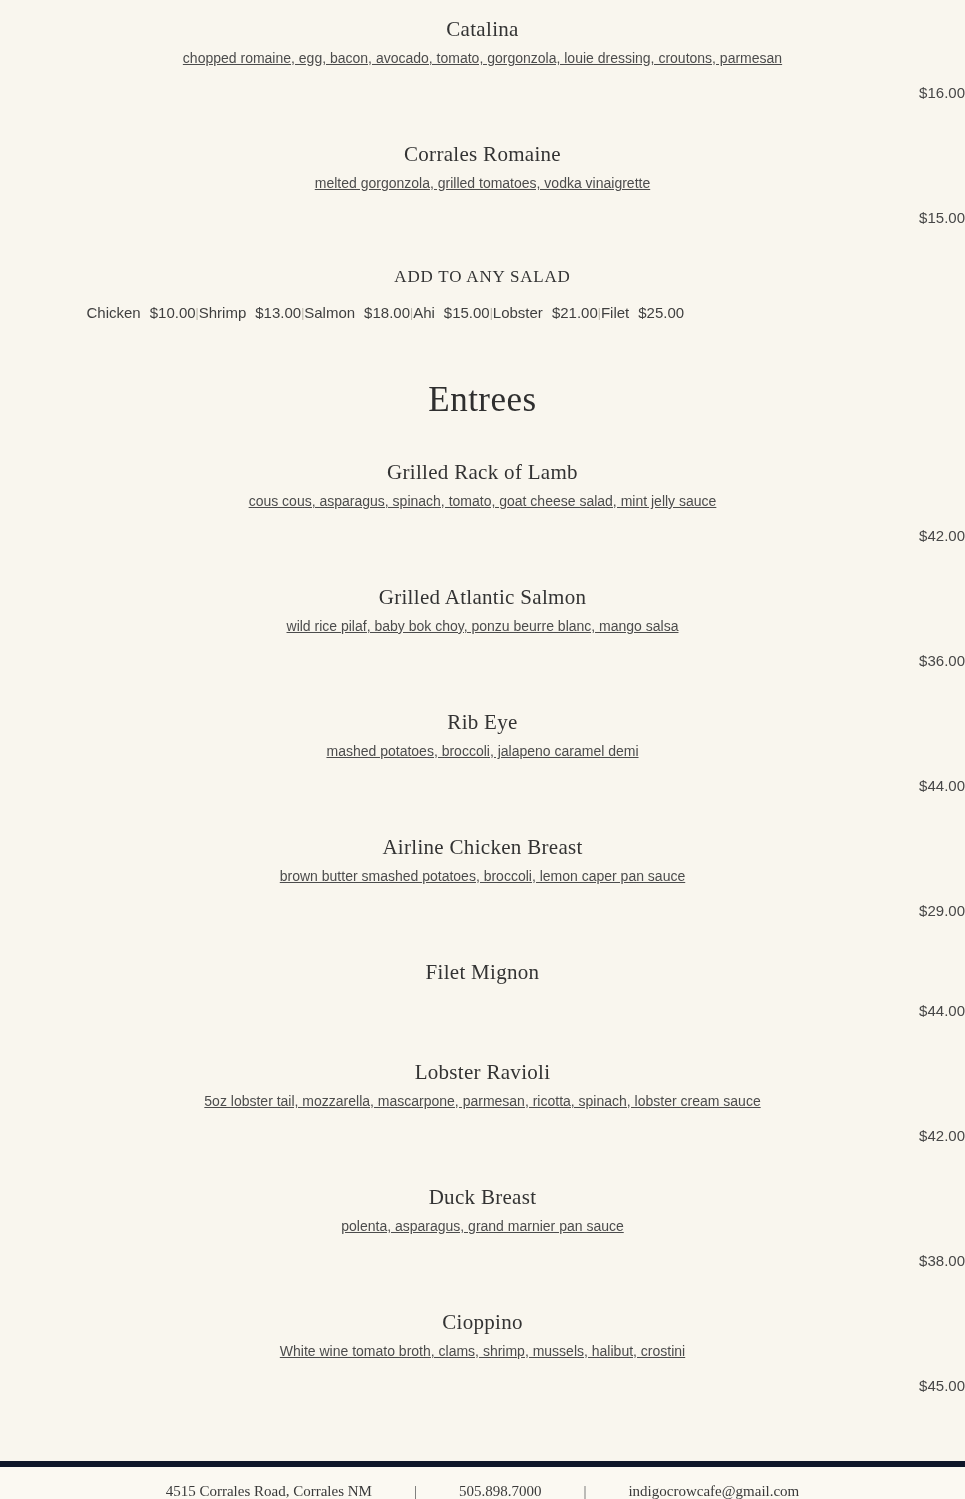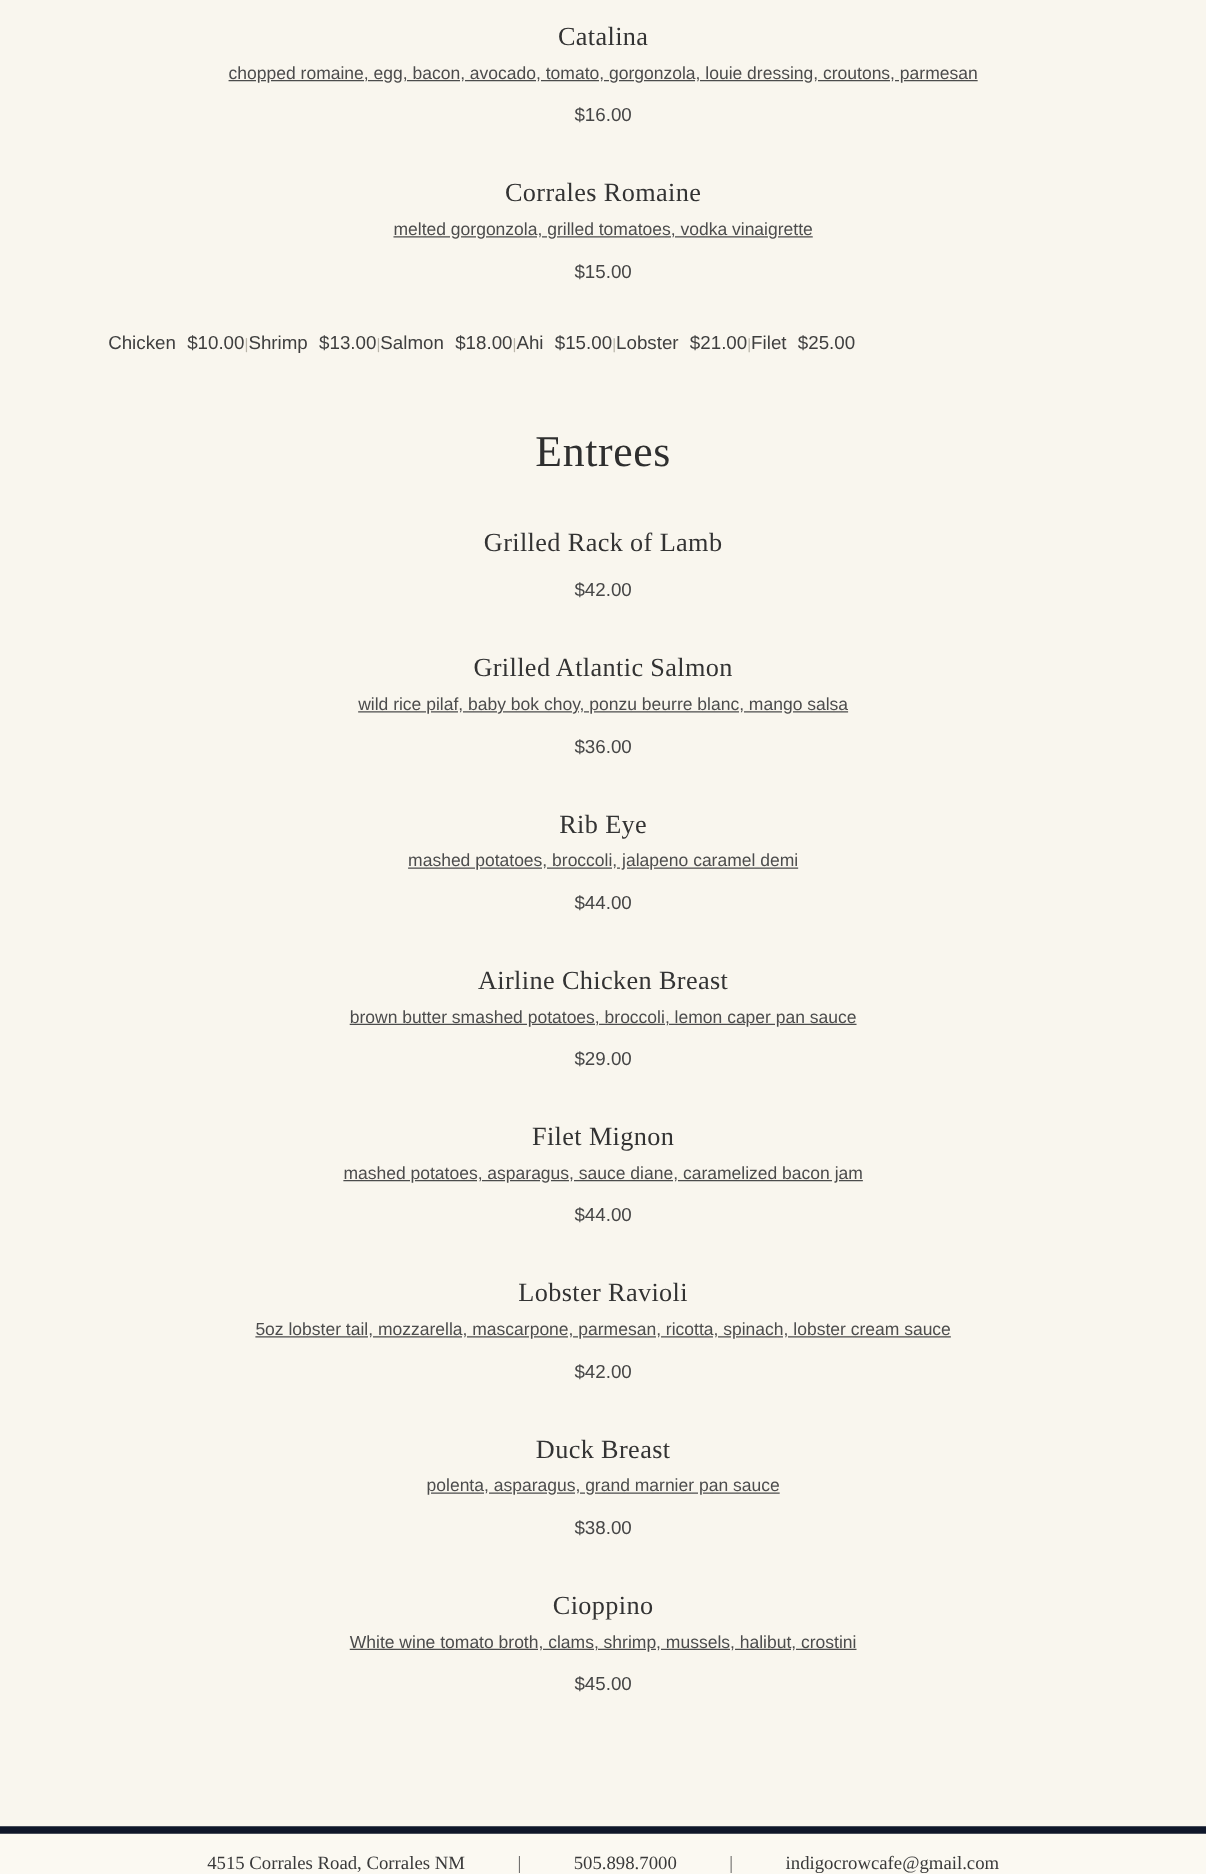--- a/index.html
+++ b/index.html
@@ -38,20 +38,21 @@
     line-height: 18px;
     color: #4c4c4c;
     margin: 7px 0 0 0;
     text-decoration: underline;
   }
   .item-price {
     font-size: 15px;
     line-height: 19px;
     color: #474747;
     margin: 16px 0 0 0;
+    text-align: right;
   }
   
   .addons-heading {
     font-family: "Liberation Serif", "DejaVu Serif", serif;
     font-weight: 400;
     font-size: 17px;
     line-height: 22px;
     letter-spacing: 0.8px;
     color: #333333;
     margin: 0 0 0 0;
@@ -110,20 +111,21 @@
     <p class="item-price">$16.00</p>
   </div>
 
   <div class="menu-item">
     <h3 class="item-name">Corrales Romaine</h3>
     <p class="item-desc">melted gorgonzola, grilled tomatoes, vodka vinaigrette</p>
     <p class="item-price">$15.00</p>
   </div>
 </div>
 
+      <h2 class="addons-heading">ADD TO ANY SALAD</h2>
 
       <div class="addons-row">
           <span class="addon">
             <span class="addon-label">Chicken</span>
             <span class="addon-price">$10.00</span>
           </span>
           <span class="addon-sep">|</span>
           <span class="addon">
             <span class="addon-label">Shrimp</span>
             <span class="addon-price">$13.00</span>
@@ -150,20 +152,21 @@
           </span>
         </div>
     </section>
 
     <section>
       <h1 class="section-title">Entrees</h1>
 
       <div>
   <div class="menu-item">
     <h3 class="item-name">Grilled Rack of Lamb</h3>
+    <p class="item-desc">cous cous, asparagus, spinach, tomato, goat cheese salad, mint jelly sauce</p>
     <p class="item-price">$42.00</p>
   </div>
 
   <div class="menu-item">
     <h3 class="item-name">Grilled Atlantic Salmon</h3>
     <p class="item-desc">wild rice pilaf, baby bok choy, ponzu beurre blanc, mango salsa</p>
     <p class="item-price">$36.00</p>
   </div>
 
   <div class="menu-item">
@@ -173,21 +176,20 @@
   </div>
 
   <div class="menu-item">
     <h3 class="item-name">Airline Chicken Breast</h3>
     <p class="item-desc">brown butter smashed potatoes, broccoli, lemon caper pan sauce</p>
     <p class="item-price">$29.00</p>
   </div>
 
   <div class="menu-item">
     <h3 class="item-name">Filet Mignon</h3>
-    <p class="item-desc">mashed potatoes, asparagus, sauce diane, caramelized bacon jam</p>
     <p class="item-price">$44.00</p>
   </div>
 
   <div class="menu-item">
     <h3 class="item-name">Lobster Ravioli</h3>
     <p class="item-desc">5oz lobster tail, mozzarella, mascarpone, parmesan, ricotta, spinach, lobster cream sauce</p>
     <p class="item-price">$42.00</p>
   </div>
 
   <div class="menu-item">

